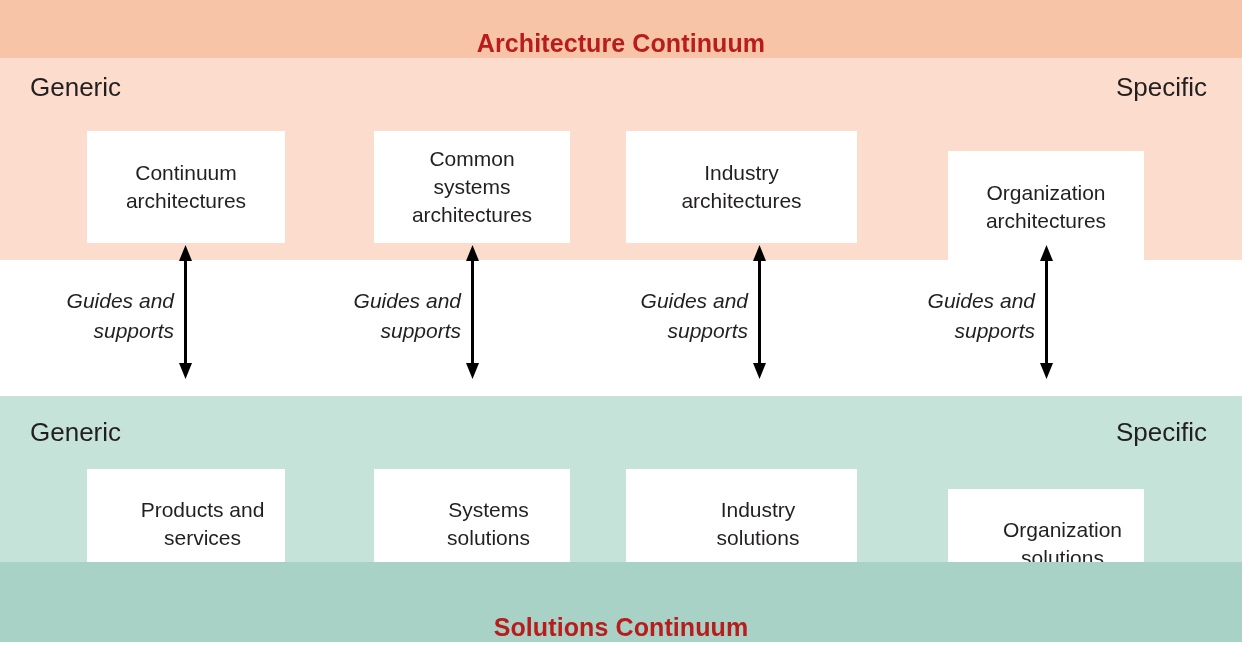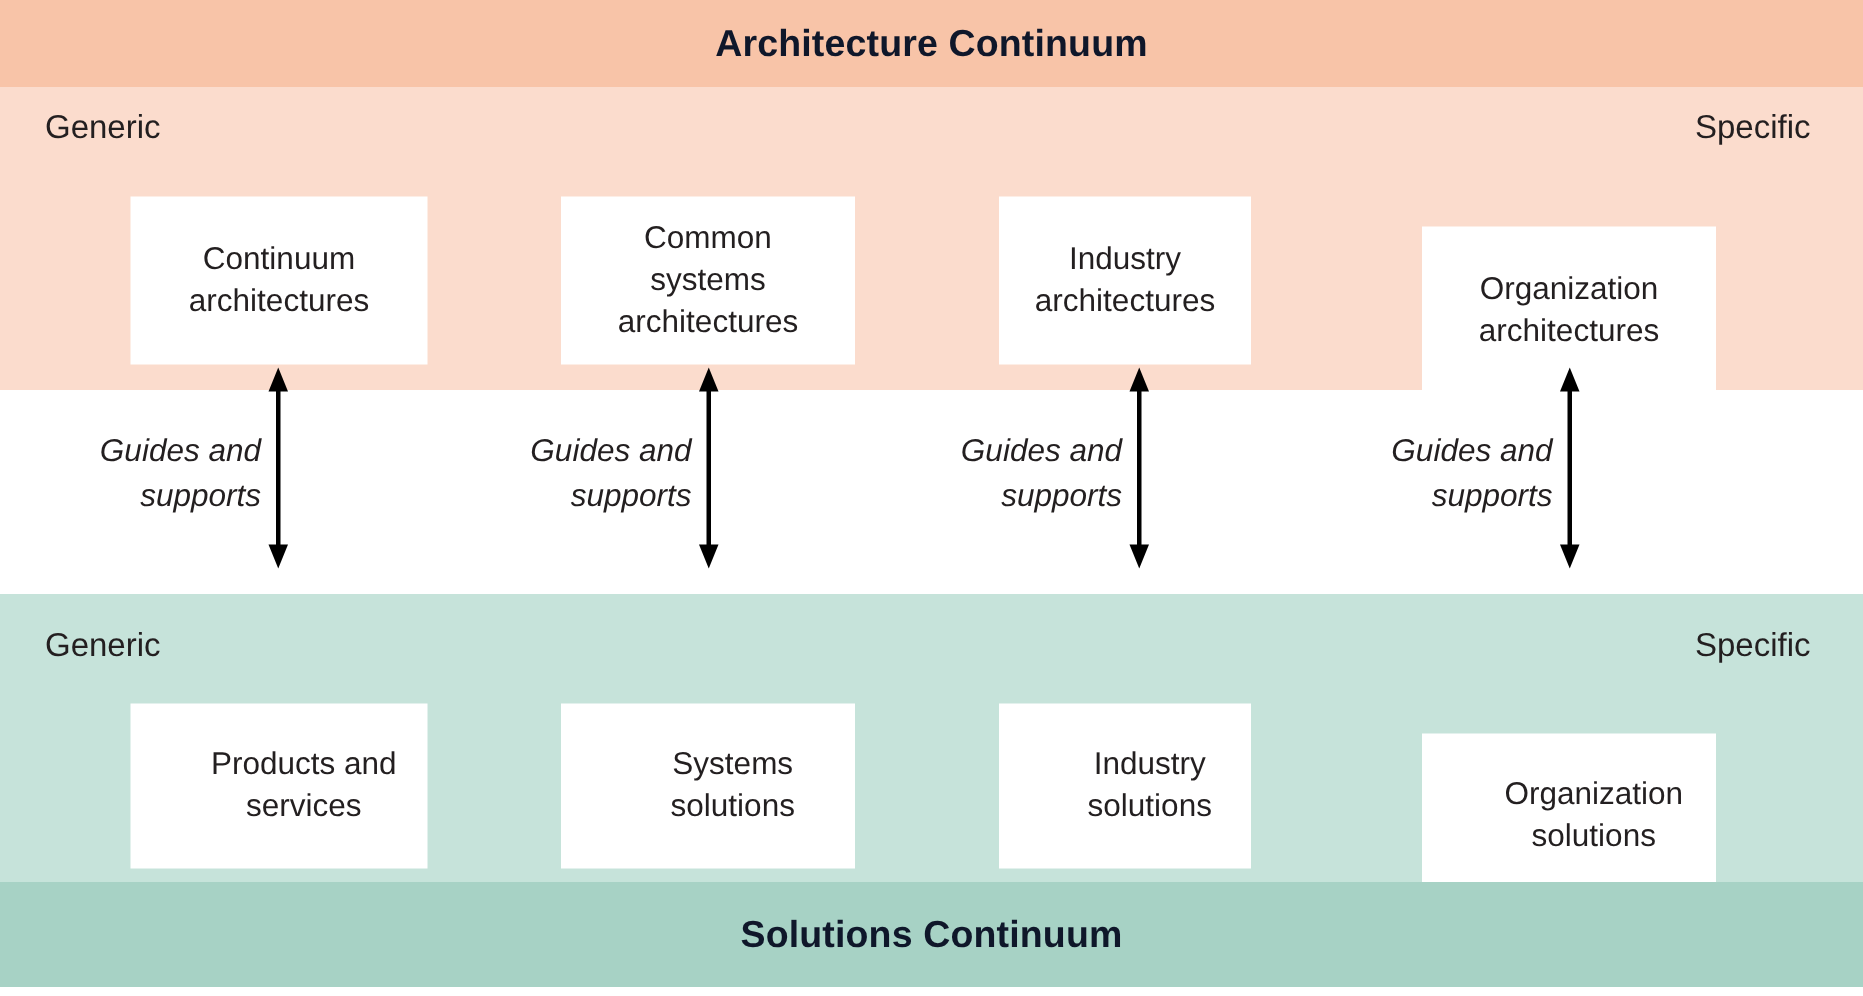--- a/index.html
+++ b/index.html
@@ -20,25 +20,25 @@
 
   
   .band {
     position: absolute;
     left: 0;
     width: 1242px;
     box-sizing: border-box;
   }
   .banner-title {
     display: flex;
-    align-items: center;
+    align-items: flex-end;
     justify-content: center;
     font-weight: bold;
     font-size: 25px;
-    color: #0f172a;
+    color: #b91c1c;
     letter-spacing: 0.1px;
   }
   #arch-banner {
     top: 0;
     height: 58px;
     background: #f8c4a8;
   }
   #arch-body {
     top: 58px;
     height: 202px;
@@ -48,29 +48,29 @@
     top: 260px;
     height: 136px;
     background: #ffffff;
   }
   #sol-body {
     top: 396px;
     height: 198px;
     background: #c6e3da;
   }
   #sol-banner {
-    top: 588px;
-    height: 70px;
+    top: 562px;
+    height: 80px;
     background: #a7d2c5;
   }
 
   
   .endlabel {
     position: absolute;
-    font-size: 22px;
+    font-size: 26px;
     color: #231f20;
     white-space: nowrap;
   }
   .endlabel.left  { left: 30px; }
   .endlabel.right { right: 35px; }
 
   
   .box {
     position: absolute;
     background: #ffffff;
@@ -82,21 +82,21 @@
     line-height: 1.33;
     color: #231f20;
     box-sizing: border-box;
     padding: 4px 6px;
   }
   .arch-box { top: 131px; height: 112px; }
   .sol-box  { top: 469px; height: 110px; padding-left: 39px; }
 
   .col-1 { left: 87px;  width: 198px; }
   .col-2 { left: 374px; width: 196px; }
-  .col-3 { left: 666px; width: 168px; }
+  .col-3 { left: 626px; width: 231px; }
   .col-4 { left: 948px; width: 196px; margin-top: 20px; }
 
   
   .arrow-group {
     position: absolute;
     top: 244px;
     height: 136px;
   }
   .arrow-svg {
     position: absolute;

